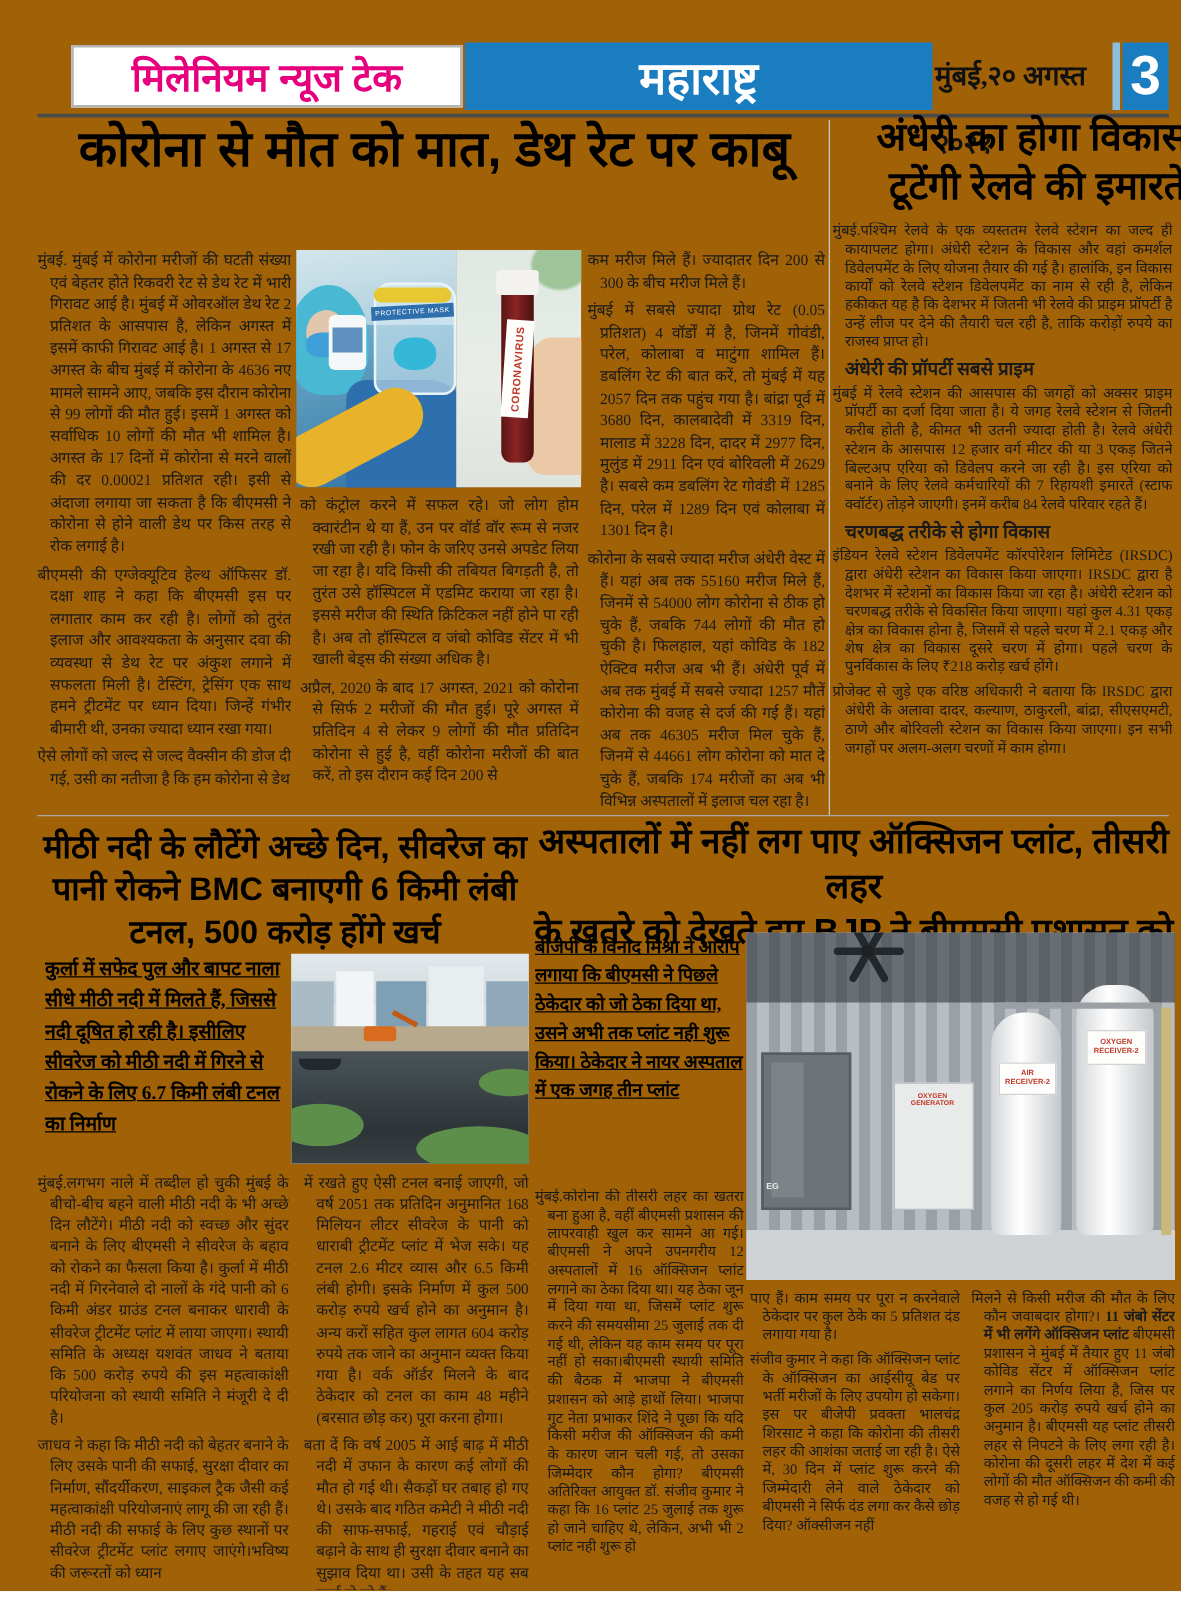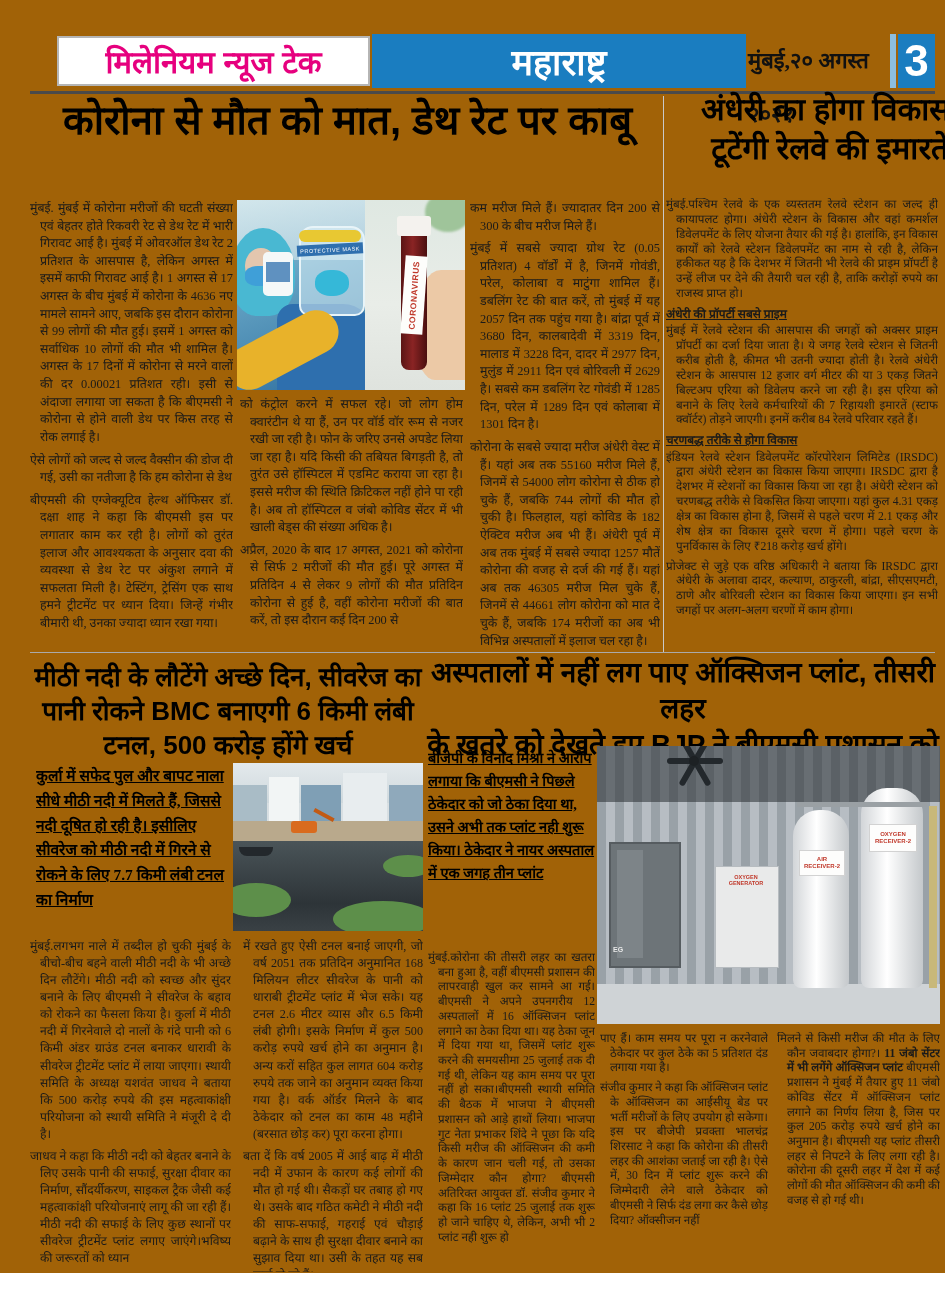--- a/index.html
+++ b/index.html
@@ -29,22 +29,22 @@
   .a3-headline{left:32px;top:660px;width:392px;font-size:26px;line-height:34px;}
   .a4-headline{left:426px;top:655px;width:514px;font-size:28px;line-height:36px;}
 
   
   .col{overflow:hidden;text-align:justify;}
   .col p{margin:0 0 5px 0;padding-left:10px;text-indent:-10px;}
   .a1col{font-size:12.4px;line-height:1.42;}
   .a1-col1{left:30px;top:200px;width:203px;height:452px;}
   .a1-col2{left:240px;top:396px;width:223px;height:256px;}
   .a1-col3{left:470px;top:200px;width:190px;height:452px;}
-  .a2-body{left:666px;top:198px;width:272px;height:464px;font-size:11.7px;line-height:1.27;}
-  .subhead{font-weight:bold;font-size:12px;margin:2px 0 2px 0;text-decoration:underline;}
+  .a2-body{left:666px;top:178px;width:272px;height:464px;font-size:11.7px;line-height:1.27;}
+  .subhead{font-weight:bold;font-size:15px;margin:2px 0 2px 10px;}
   .a3col{font-size:12.2px;line-height:1.4;}
   .a3-col1{left:30px;top:938px;width:201px;height:334px;}
   .a3-col2{left:243px;top:938px;width:180px;height:334px;}
   .a4col{font-size:11.6px;line-height:1.27;}
   .a4-col1{left:428px;top:951px;width:167px;height:352px;font-family:Liberation Serif, serif;}
   .a4-col2{left:600px;top:1032px;width:168px;height:241px;}
   .a4-col3{left:777px;top:1032px;width:163px;height:241px;}
   .intro{font-weight:bold;text-decoration:underline;color:#000;text-align:left;overflow:hidden;}
   .a3-intro{left:36px;top:764px;width:194px;height:170px;font-size:15.5px;line-height:1.6;}
   .a4-intro{left:428px;top:747px;width:168px;height:172px;font-size:14.6px;line-height:1.58;}
@@ -155,22 +155,22 @@
     <span>3</span>
   </div>
   <div class="abs header-rule"></div>
 
   <div class="abs headline a1-headline">
     <div>कोरोना से मौत को मात, डेथ रेट पर काबू</div>
   </div>
 
   <div class="abs col a1col a1-col1">
     <p>मुंबई. मुंबई में कोरोना मरीजों की घटती संख्या एवं बेहतर होते रिकवरी रेट से डेथ रेट में भारी गिरावट आई है। मुंबई में ओवरऑल डेथ रेट 2 प्रतिशत के आसपास है, लेकिन अगस्त में इसमें काफी गिरावट आई है। 1 अगस्त से 17 अगस्त के बीच मुंबई में कोरोना के 4636 नए मामले सामने आए, जबकि इस दौरान कोरोना से 99 लोगों की मौत हुई। इसमें 1 अगस्त को सर्वाधिक 10 लोगों की मौत भी शामिल है। अगस्त के 17 दिनों में कोरोना से मरने वालों की दर 0.00021 प्रतिशत रही। इसी से अंदाजा लगाया जा सकता है कि बीएमसी ने कोरोना से होने वाली डेथ पर किस तरह से रोक लगाई है।</p>
+    <p>बीएमसी की एग्जेक्यूटिव हेल्थ ऑफिसर डॉ. दक्षा शाह ने कहा कि बीएमसी इस पर लगातार काम कर रही है। लोगों को तुरंत इलाज और आवश्यकता के अनुसार दवा की व्यवस्था से डेथ रेट पर अंकुश लगाने में सफलता मिली है। टेस्टिंग, ट्रेसिंग एक साथ हमने ट्रीटमेंट पर ध्यान दिया। जिन्हें गंभीर बीमारी थी, उनका ज्यादा ध्यान रखा गया।</p>
     <p>ऐसे लोगों को जल्द से जल्द वैक्सीन की डोज दी गई, उसी का नतीजा है कि हम कोरोना से डेथ</p>
-    <p>बीएमसी की एग्जेक्यूटिव हेल्थ ऑफिसर डॉ. दक्षा शाह ने कहा कि बीएमसी इस पर लगातार काम कर रही है। लोगों को तुरंत इलाज और आवश्यकता के अनुसार दवा की व्यवस्था से डेथ रेट पर अंकुश लगाने में सफलता मिली है। टेस्टिंग, ट्रेसिंग एक साथ हमने ट्रीटमेंट पर ध्यान दिया। जिन्हें गंभीर बीमारी थी, उनका ज्यादा ध्यान रखा गया।</p>
   </div>
 
   <div class="abs photo photo1">
     <div class="p1-left">
       <div class="tilewall"></div>
       <div class="ppe-hood1"></div>
       <div class="face1"></div>
       <div class="mask1"></div>
       <div class="gown"></div>
       <div class="shield2"></div>
@@ -220,21 +220,21 @@
     <p>प्रोजेक्ट से जुड़े एक वरिष्ठ अधिकारी ने बताया कि IRSDC द्वारा अंधेरी के अलावा दादर, कल्याण, ठाकुरली, बांद्रा, सीएसएमटी, ठाणे और बोरिवली स्टेशन का विकास किया जाएगा। इन सभी जगहों पर अलग-अलग चरणों में काम होगा।</p>
   </div>
 
   <div class="abs section-rule"></div>
 
   <div class="abs headline a3-headline">
     <div>मीठी नदी के लौटेंगे अच्छे दिन, सीवरेज का</div>
     <div>पानी रोकने BMC बनाएगी 6 किमी लंबी</div>
     <div>टनल, 500 करोड़ होंगे खर्च</div>
   </div>
-  <div class="abs intro a3-intro">कुर्ला में सफेद पुल और बापट नाला सीधे मीठी नदी में मिलते हैं, जिससे नदी दूषित हो रही है। इसीलिए सीवरेज को मीठी नदी में गिरने से रोकने के लिए 7.7 किमी लंबी टनल का निर्माण</div>
+  <div class="abs intro a3-intro">कुर्ला में सफेद पुल और बापट नाला सीधे मीठी नदी में मिलते हैं, जिससे नदी दूषित हो रही है। इसीलिए सीवरेज को मीठी नदी में गिरने से रोकने के लिए 6.7 किमी लंबी टनल का निर्माण</div>
 
   <div class="abs photo photo2">
     <div class="p2-sky"></div>
     <div class="bld bld1"></div>
     <div class="bld2"></div>
     <div class="bld bld3"></div>
     <div class="bld4"></div>
     <div class="bld bld5"></div>
     <div class="p2-bank"></div>
     <div class="excavator"></div>

